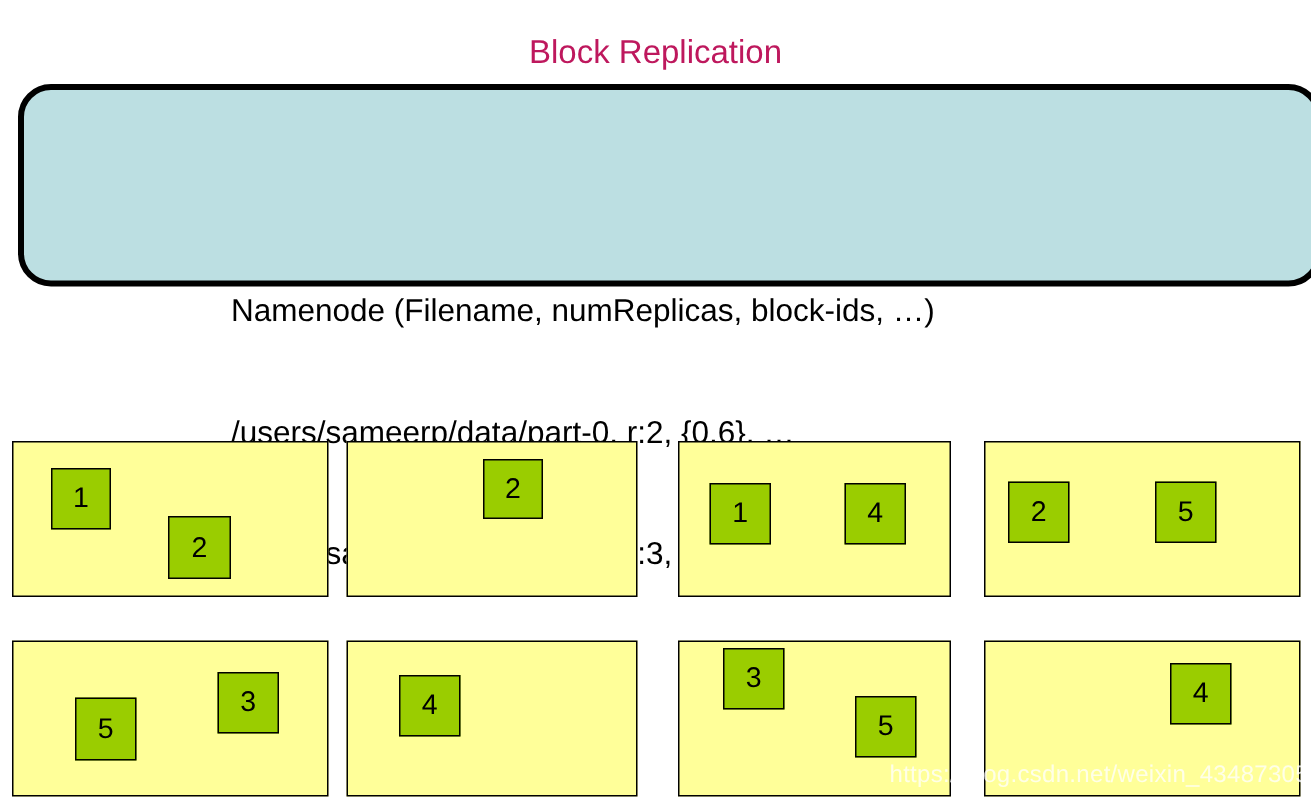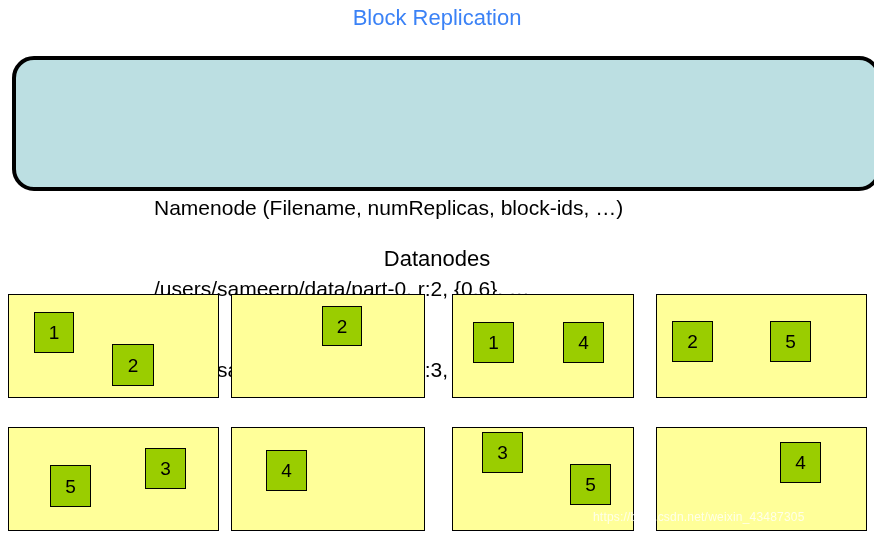--- a/index.html
+++ b/index.html
@@ -18,26 +18,26 @@
   }
   #diagram {
     position: absolute;
     left: 0; top: 0;
     width: 874px;
     height: 536px;
   }
   .page-title {
     position: absolute;
     left: 0;
-    top: 4px;
+    top: 21px;
     width: 874px;
     text-align: center;
     font-size: 22px;
     line-height: 28px;
-    color: #3b82f6;
+    color: #be185d;
     white-space: nowrap;
   }
   .namenode-box {
     position: absolute;
     left: 12px;
     top: 56px;
     width: 869px;
     height: 135px;
     background: #bcdfe2;
     border: 4px solid #a16207;
@@ -84,21 +84,21 @@
     align-items: center;
     justify-content: center;
     font-size: 19px;
     line-height: 19px;
     color: #000000;
   }
   .watermark {
     position: absolute;
     left: 593px;
     top: 508px;
-    font-size: 12px;
+    font-size: 16px;
     line-height: 18px;
     color: #ffffff;
     opacity: 0.78;
     white-space: nowrap;
     letter-spacing: 0.2px;
   }
 </style>
 </head>
 <body style="background: rgb(255, 255, 255);">
 
@@ -107,21 +107,20 @@
   <div class="page-title">Block Replication</div>
 
   <div class="namenode-box" style="background: rgb(188, 223, 226); border-color: rgb(0, 0, 0);">
     <div class="namenode-text">
       <span class="namenode-line">Namenode (Filename, numReplicas, block-ids, …)</span>
       <span class="namenode-line">/users/sameerp/data/part-0, r:2, {0,6}, …</span>
       <span class="namenode-line">/users/sameerp/data/part-1, r:3, {2,4,5}, …</span>
     </div>
   </div>
 
-  <div class="datanodes-title">Datanodes</div>
 
   <div id="datanode-layer">
       <div class="datanode" style="left: 8px; top: 294px; width: 211px; height: 104px; background: rgb(255, 255, 153); border-color: rgb(0, 0, 0);">
         <div class="block" style="left: 25px; top: 17px; width: 40px; height: 41px; background: rgb(154, 205, 0); border-color: rgb(0, 0, 0);">
           <span>1</span>
         </div>
         <div class="block" style="left: 103px; top: 49px; width: 42px; height: 42px; background: rgb(154, 205, 0); border-color: rgb(0, 0, 0);">
           <span>2</span>
         </div>
       </div>

